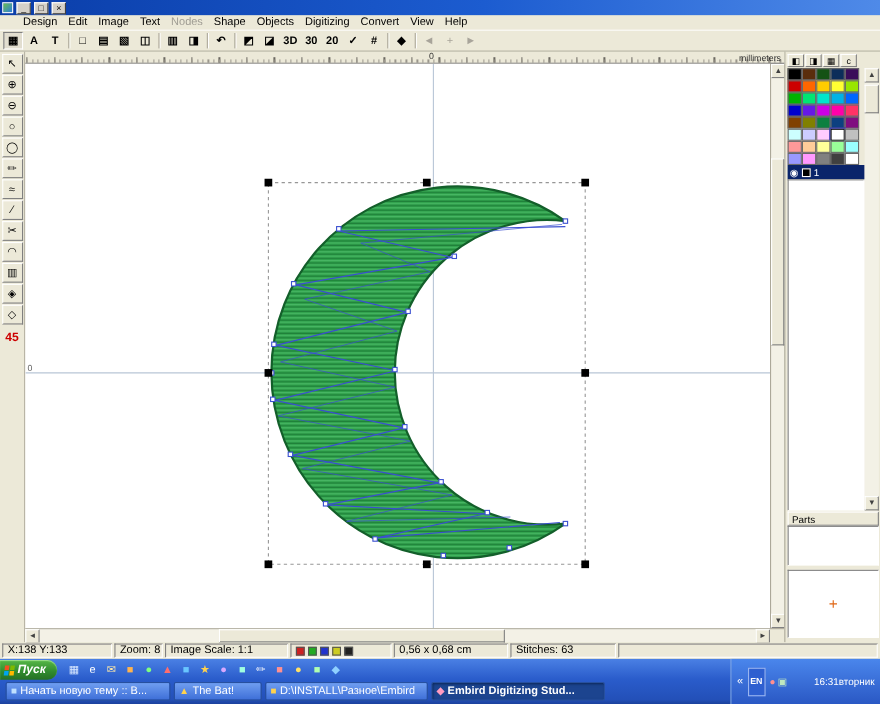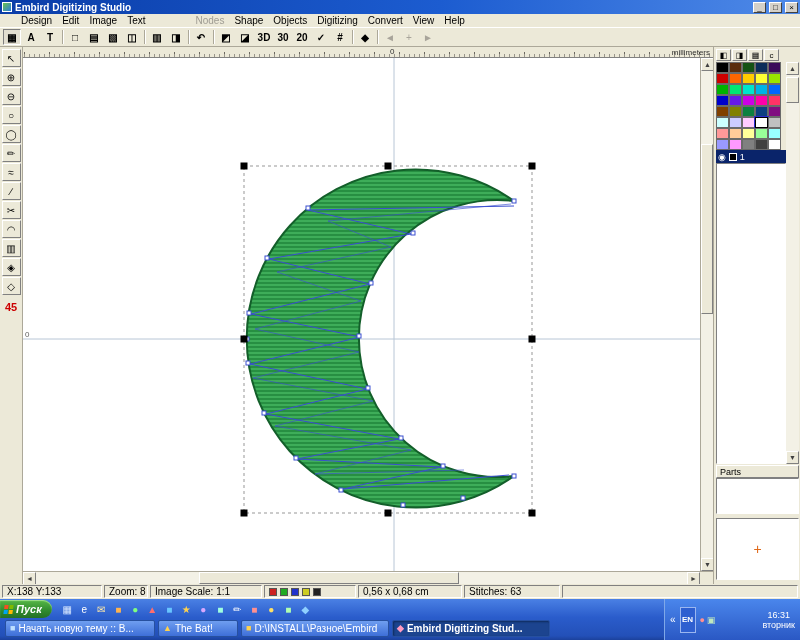--- a/index.html
+++ b/index.html
@@ -8,21 +8,21 @@
 
   
   .titlebar{height:14px;background:linear-gradient(90deg,#0a3da8,#1c5cd0 55%,#4f8ae8);display:flex;align-items:center;padding:0 2px;gap:3px;flex:0 0 auto;}
   .app-icon{width:10px;height:10px;background:linear-gradient(135deg,#6cc24a,#2b7de0);border:1px solid #fff;flex:0 0 auto;}
   .title-text{flex:1;color:#fff;font-weight:bold;font-size:10px;white-space:nowrap;overflow:hidden;}
   .winbtn{width:13px;height:11px;background:#d4d0c8;border:1px solid;border-color:#fff #404040 #404040 #fff;font-size:8px;line-height:9px;text-align:center;color:#000;flex:0 0 auto;}
 
   
   .menubar{height:14px;display:flex;align-items:center;background:#ece9d8;border-bottom:1px solid #fff;padding-left:16px;flex:0 0 auto;}
   .menu-item{padding:0 5px;font-size:10px;white-space:nowrap;}
-  .menu-item.disabled{color:#9f9c93;margin-left:40px;}
+  .menu-item.disabled{color:#9f9c93;}
   .toolbar{height:19px;display:flex;align-items:center;background:#ece9d8;border-bottom:1px solid #aca899;padding:0 3px;gap:1px;flex:0 0 auto;}
   .tbtn{min-width:18px;height:16px;display:flex;align-items:center;justify-content:center;font-size:10px;font-weight:bold;border:1px solid transparent;padding:0 1px;}
   .tbtn.pressed{border-color:#808080 #fff #fff #808080;background:#e2ded0;}
   .tbtn.dim{color:#a8a49a;font-weight:normal;}
   .tsep{width:1px;height:14px;background:#aca899;box-shadow:1px 0 0 #fff;margin:0 2px;}
 
   
   .workspace{flex:1;display:flex;min-height:0;}
   .left-tools{width:23px;background:#ece9d8;border-right:1px solid #aca899;display:flex;flex-direction:column;align-items:center;padding-top:2px;gap:1px;flex:0 0 auto;}
   .ltool{width:19px;height:18px;border:1px solid;border-color:#fff #808080 #808080 #fff;background:#ece9d8;display:flex;align-items:center;justify-content:center;font-size:10px;}
@@ -84,30 +84,29 @@
   .ql{width:15px;height:15px;display:flex;align-items:center;justify-content:center;font-size:10px;}
   .task{height:17px;background:linear-gradient(#6f9ef0,#3e6fd8);border:1px solid #27509f;border-radius:2px;color:#fff;font-size:10px;display:flex;align-items:center;gap:3px;padding:0 4px;overflow:hidden;white-space:nowrap;flex:0 0 auto;}
   .task.active{background:#1c448f;box-shadow:inset 1px 1px 2px #0e2a5e;font-weight:bold;}
   .ticon{font-size:9px;flex:0 0 auto;}
   .tlabel{overflow:hidden;text-overflow:ellipsis;}
   .tray{position:absolute;right:0;top:0;bottom:0;width:136px;display:flex;align-items:center;gap:4px;padding:0 5px;border-left:1px solid #7fa8e8;background:linear-gradient(#4a86ec,#2a58c4);}
   .tray-chevron{font-size:10px;color:#fff;}
   .lang-box{width:16px;height:26px;background:#2e5fd0;border:1px solid #9ab6f0;color:#fff;font-size:8px;font-weight:bold;display:flex;align-items:center;justify-content:center;}
   #tray-icons{display:flex;gap:2px;}
   .tricon{font-size:9px;}
-  .clock{margin-left:auto;display:flex;flex-direction:column;align-items:center;justify-content:center;color:#fff;font-size:9px;line-height:10px;}
+  .clock{margin-left:auto;display:flex;flex-direction:row;align-items:center;justify-content:center;color:#fff;font-size:9px;line-height:10px;}
 </style>
 </head>
 <body>
 
 <div class="app">
 
   <div class="titlebar">
     <div class="app-icon"></div>
-    <div class="title-text">Embird Digitizing Studio</div>
     <div class="winbtn">_</div>
     <div class="winbtn">□</div>
     <div class="winbtn">×</div>
   </div>
 
   <div class="menubar" id="menubar">
       <div class="menu-item">Design</div>
       <div class="menu-item">Edit</div>
       <div class="menu-item">Image</div>
       <div class="menu-item">Text</div>

